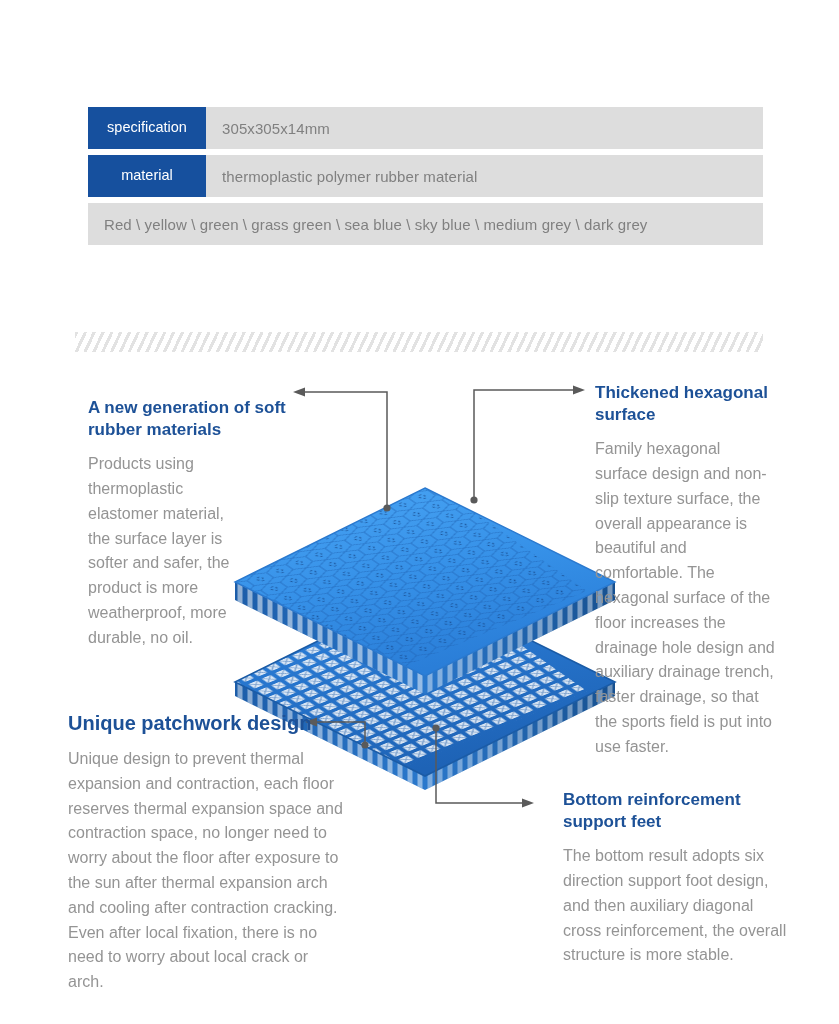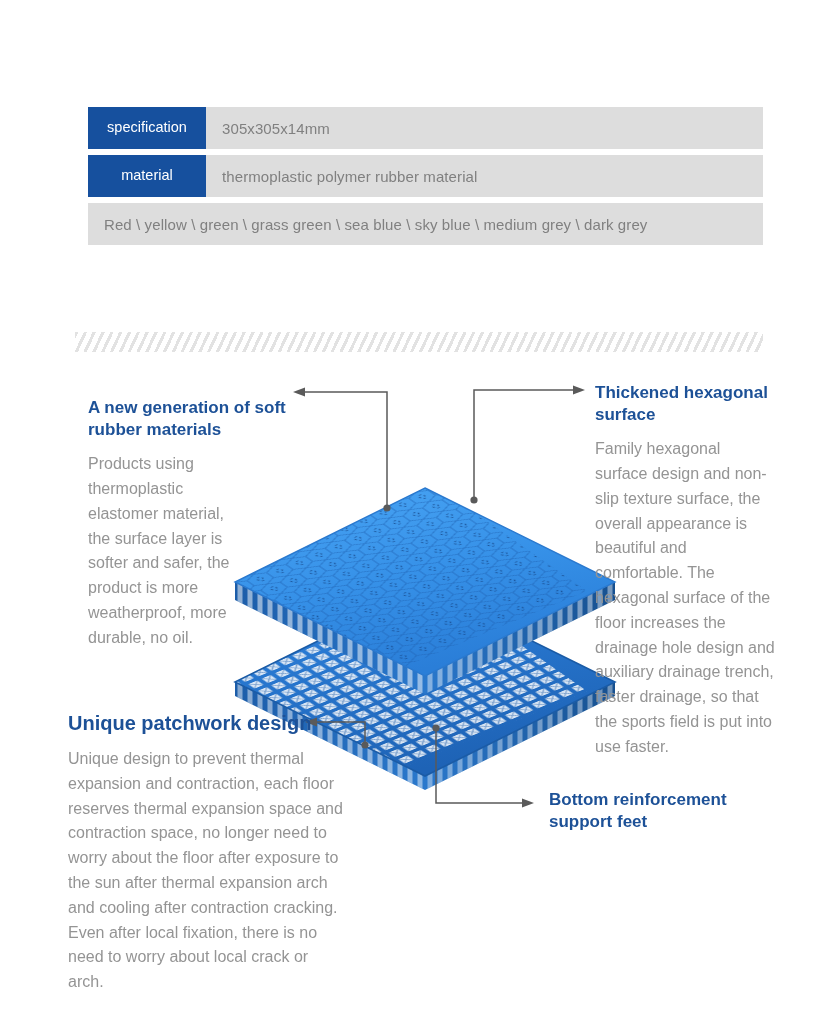--- a/index.html
+++ b/index.html
@@ -94,21 +94,21 @@
   }
   .feature-body {
     color: #949494;
     font-size: 16px;
     line-height: 1.55;
   }
 
   #feature-soft-rubber  { left: 68px;  top: 397px; width: 212px; margin-left: 20px; }
   #feature-hex-surface  { left: 595px; top: 382px; width: 180px; }
   #feature-patchwork    { left: 68px;  top: 710px; width: 278px; }
-  #feature-support-feet { left: 549px; top: 789px; width: 230px; }
+  #feature-support-feet { left: 563px; top: 789px; width: 230px; }
 
   #feature-soft-rubber .feature-body  { width: 160px; }
   #feature-patchwork .feature-title   { font-size: 20px; }
 
   
   #product-figure {
     position: absolute;
     left: 215px;
     top: 470px;
     width: 420px;
@@ -274,15 +274,16 @@
     <div class="feature-body">Family hexagonal surface design and non-slip texture surface, the overall appearance is beautiful and comfortable. The hexagonal surface of the floor increases the drainage hole design and auxiliary drainage trench, faster drainage, so that the sports field is put into use faster.</div>
   </div>
 
   <div class="feature" id="feature-patchwork">
     <div class="feature-title">Unique patchwork design</div>
     <div class="feature-body">Unique design to prevent thermal expansion and contraction, each floor reserves thermal expansion space and contraction space, no longer need to worry about the floor after exposure to the sun after thermal expansion arch and cooling after contraction cracking. Even after local fixation, there is no need to worry about local crack or arch.</div>
   </div>
 
   <div class="feature" id="feature-support-feet">
     <div class="feature-title">Bottom reinforcement support feet</div>
+    <div class="feature-body">The bottom result adopts six direction support foot design, and then auxiliary diagonal cross reinforcement, the overall structure is more stable.</div>
   </div>
 
 </div>
 
 </body></html>

